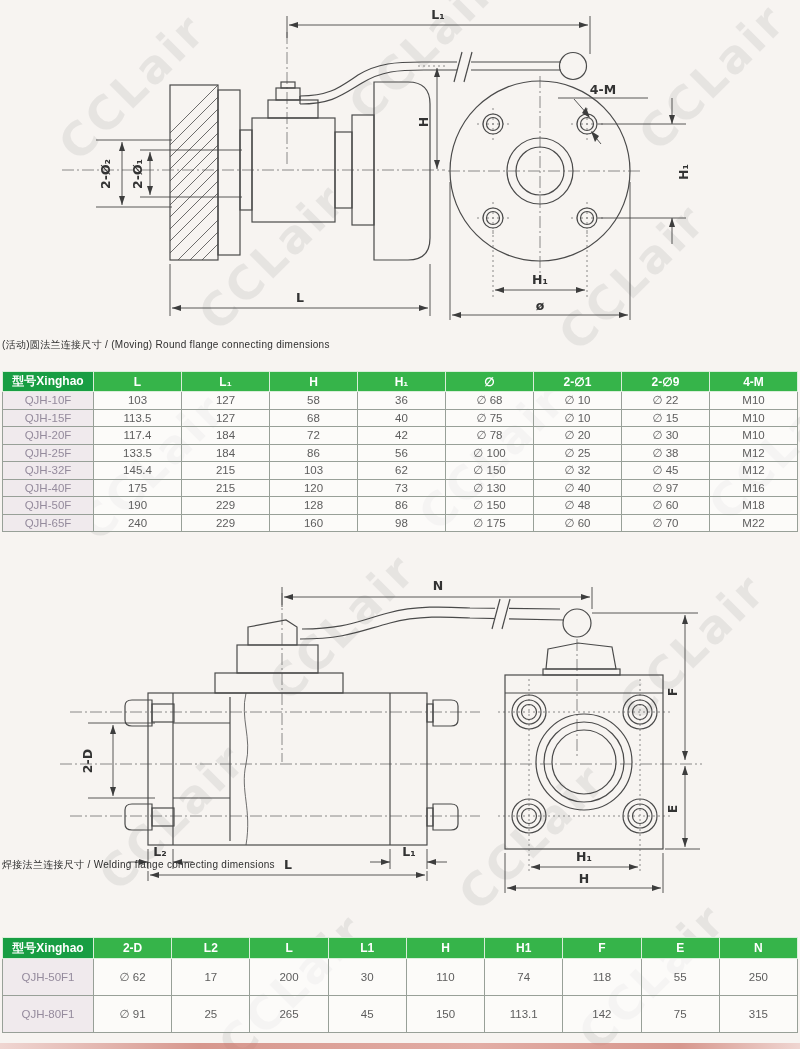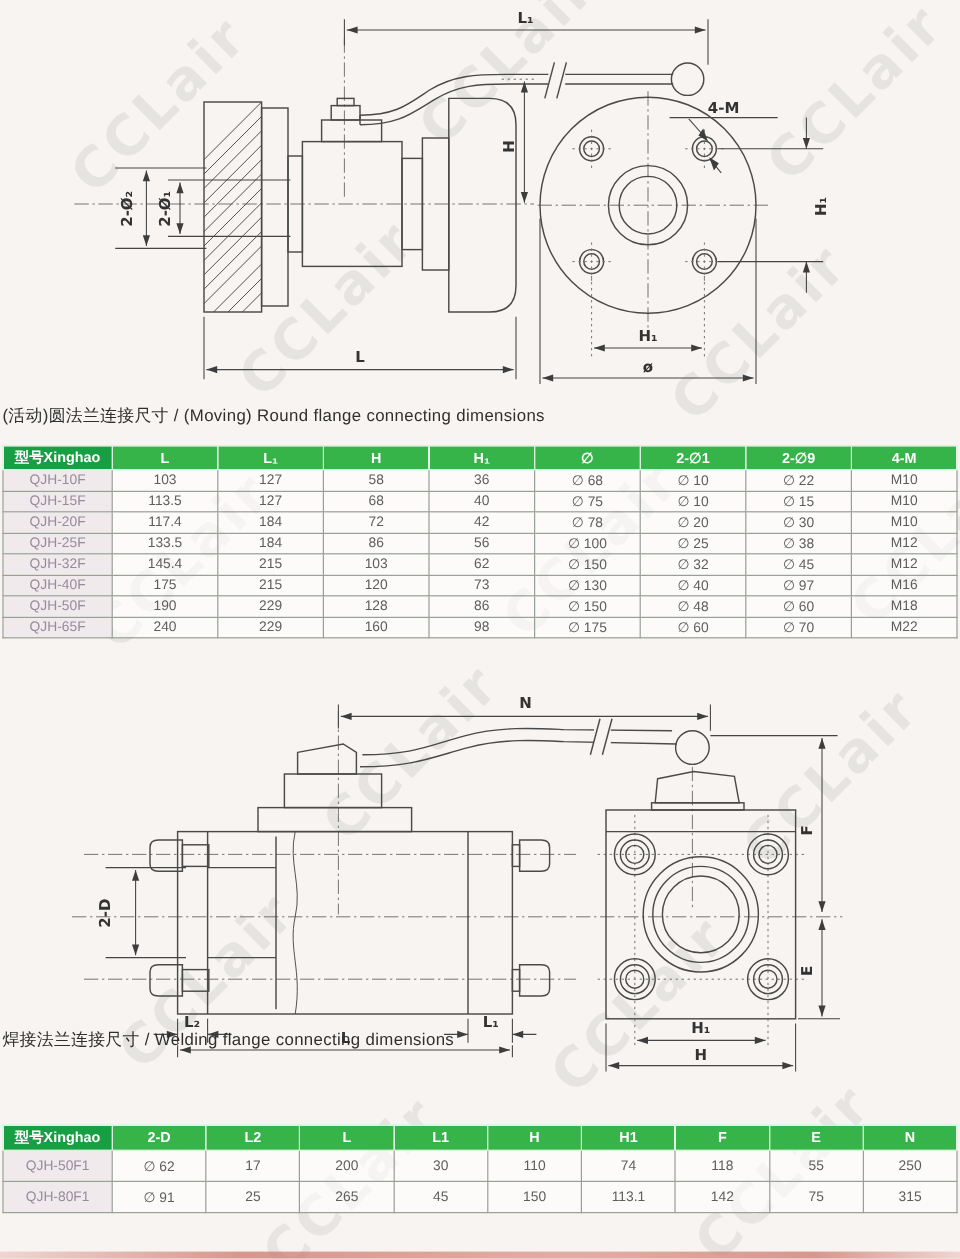--- a/index.html
+++ b/index.html
@@ -3,37 +3,37 @@
 <meta charset="utf-8">
 <style>
   html,body{margin:0;padding:0;background:#e8e6e3;}
   .page{position:relative;width:800px;height:1049px;margin:0 auto;background:#f7f4f1;overflow:hidden;
         font-family:"Liberation Sans",sans-serif;}
   
   .wm{position:absolute;transform:rotate(-45deg);font-family:"DejaVu Sans",sans-serif;
       font-weight:bold;font-size:46px;letter-spacing:3px;color:#8d8d8d;opacity:.15;
       white-space:nowrap;pointer-events:none;}
   
-  .sec-title{position:absolute;left:2px;font-size:14px;color:#2f2f2f;letter-spacing:.3px;}
+  .sec-title{position:absolute;left:2px;font-size:10px;color:#2f2f2f;letter-spacing:.3px;}
   
   table.dim-table{position:absolute;left:2px;width:796px;border-collapse:collapse;table-layout:fixed;
         border:1.5px solid #8a918a;}
   table.dim-table th,table.dim-table td{border:1px solid #98a098;text-align:center;vertical-align:middle;
         padding:0;overflow:hidden;white-space:nowrap;}
   table.dim-table thead th{background:var(--header-green,#36b44a);color:#fff;font-size:12px;font-weight:bold;
         border:1px solid #d9eed9;}
   table.dim-table thead th:first-child{background:var(--header-green-dark,#189e43);}
   table.dim-table td{font-size:11.5px;color:#5d5d5d;background:rgba(255,255,255,.6);}
   table.dim-table td:first-child{background:#f0eaed;color:#958b9d;}
   #table1{top:371px;}
   #table1 thead tr{height:20px;}
   #table1 tbody tr{height:17.5px;}
   #table2{top:937px;}
   #table2 thead tr{height:21px;}
-  #table2 tbody tr{height:26px;}
+  #table2 tbody tr{height:37px;}
   table.dim-table th:first-child,table.dim-table td:first-child{width:90px;}
   
   svg.drawing{position:absolute;left:0;}
   #d1{top:0;}
   #d2{top:557px;}
   .ol{stroke:#4a4a4a;stroke-width:1.2;fill:none;}
   .olthin{stroke:#4a4a4a;stroke-width:.8;fill:none;}
   .dim{stroke:#454545;stroke-width:.9;fill:none;}
   .cl{stroke:#707070;stroke-width:.8;fill:none;stroke-dasharray:12 3 2 3;}
   .dot{stroke:#707070;stroke-width:.8;fill:none;stroke-dasharray:2 3;}

